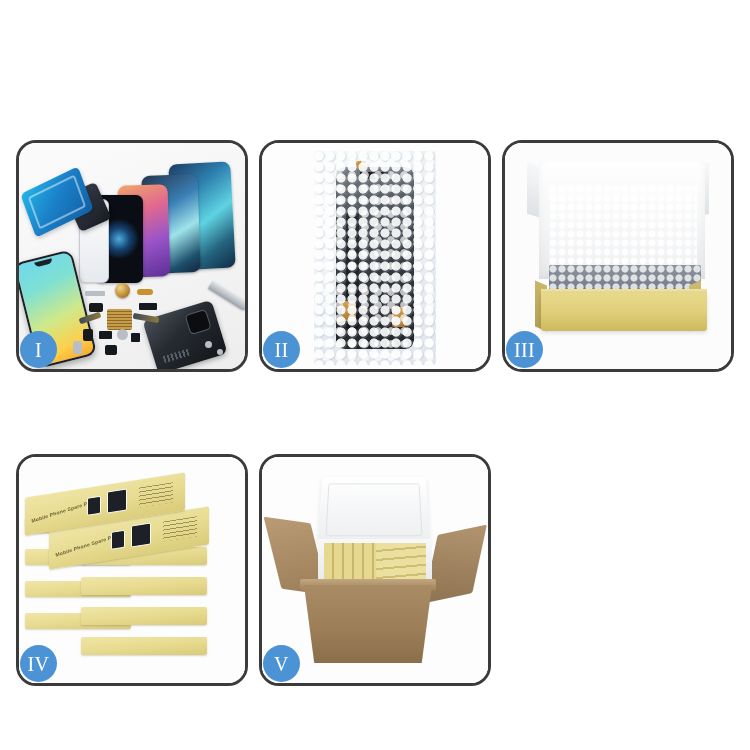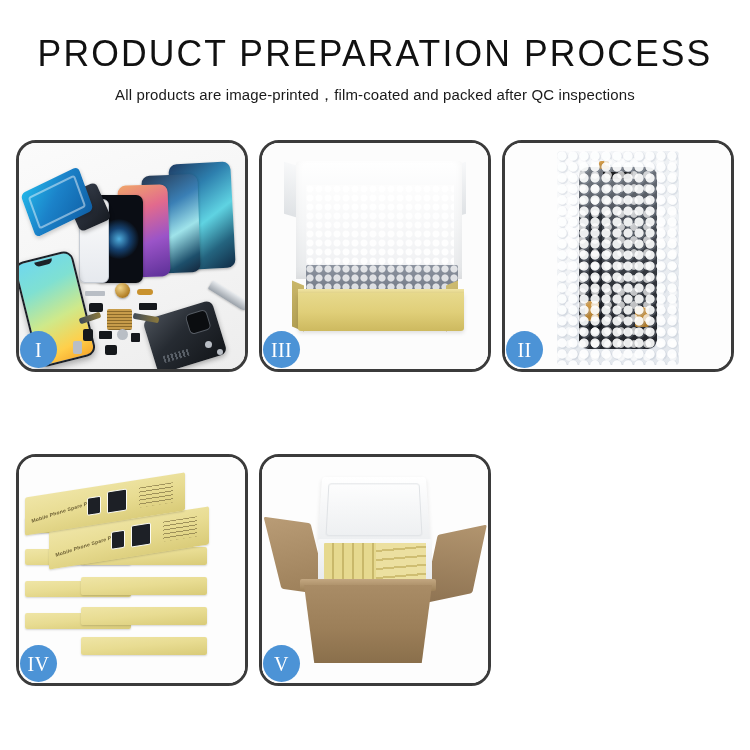--- a/index.html
+++ b/index.html
@@ -451,24 +451,20 @@
   }
   .c6-tape {
     position:absolute; background: rgba(140,112,76,.5); border-radius:1px;
   }
 </style>
 </head>
 <body>
 
 <div class="page">
 
-  <div class="header">
-    <div class="title">PRODUCT PREPARATION PROCESS</div>
-    <div class="subtitle">All products are image-printed，film-coated and packed after QC inspections</div>
-  </div>
 
   <div class="grid">
 
     <div class="panel">
       <div class="panel-inner">
         <div class="p1">
           <div class="ph-stack ph-a"></div>
           <div class="ph-stack ph-b"></div>
           <div class="ph-stack ph-c"></div>
           <div class="ph-stack ph-d"></div>
@@ -498,48 +494,48 @@
           <div class="part dark" style="left:86px;top:202px;width:12px;height:10px;border-radius:2px;"></div>
           <div class="part light" style="left:186px;top:198px;width:7px;height:7px;border-radius:50%;"></div>
           <div class="part light" style="left:198px;top:206px;width:6px;height:6px;border-radius:50%;"></div>
         </div>
       </div>
       <div class="badge">I</div>
     </div>
 
     <div class="panel">
       <div class="panel-inner">
+        <div class="bw-bg"></div>
+        <div class="bw-bag">
+          <div class="bw-screen"></div>
+          <div class="bw-cable"></div>
+          <div class="bw-tab" style="left:28px;top:150px;"></div>
+          <div class="bw-tab" style="left:78px;top:156px;"></div>
+          <div class="bw-tab" style="left:42px;top:10px;width:10px;height:8px;"></div>
+          <div class="bubbles"></div>
+          <div class="bubbles2"></div>
+        </div>
+      </div>
+      <div class="badge">II</div>
+    </div>
+
+    <div class="panel">
+      <div class="panel-inner">
         <div class="p3bg"></div>
         <div class="lid-flapL"></div>
         <div class="lid-flapR"></div>
         <div class="lid-back"></div>
         <div class="foam-back"></div>
         <div class="bub-fill"></div>
         <div class="box3-left"></div>
         <div class="box3-right"></div>
         <div class="box3-rim"></div>
         <div class="box3-front"></div>
       </div>
       <div class="badge">III</div>
-    </div>
-
-    <div class="panel">
-      <div class="panel-inner">
-        <div class="bw-bg"></div>
-        <div class="bw-bag">
-          <div class="bw-screen"></div>
-          <div class="bw-cable"></div>
-          <div class="bw-tab" style="left:28px;top:150px;"></div>
-          <div class="bw-tab" style="left:78px;top:156px;"></div>
-          <div class="bw-tab" style="left:42px;top:10px;width:10px;height:8px;"></div>
-          <div class="bubbles"></div>
-          <div class="bubbles2"></div>
-        </div>
-      </div>
-      <div class="badge">II</div>
     </div>
 
     <div class="panel">
       <div class="panel-inner">
         <div class="p4bg"></div>
         <div class="ystack">
 
           <div class="ybox" style="left:6px;top:60px;width:106px;height:16px;"></div>
           <div class="ybox" style="left:6px;top:92px;width:106px;height:16px;"></div>
           <div class="ybox" style="left:6px;top:124px;width:106px;height:16px;"></div>

